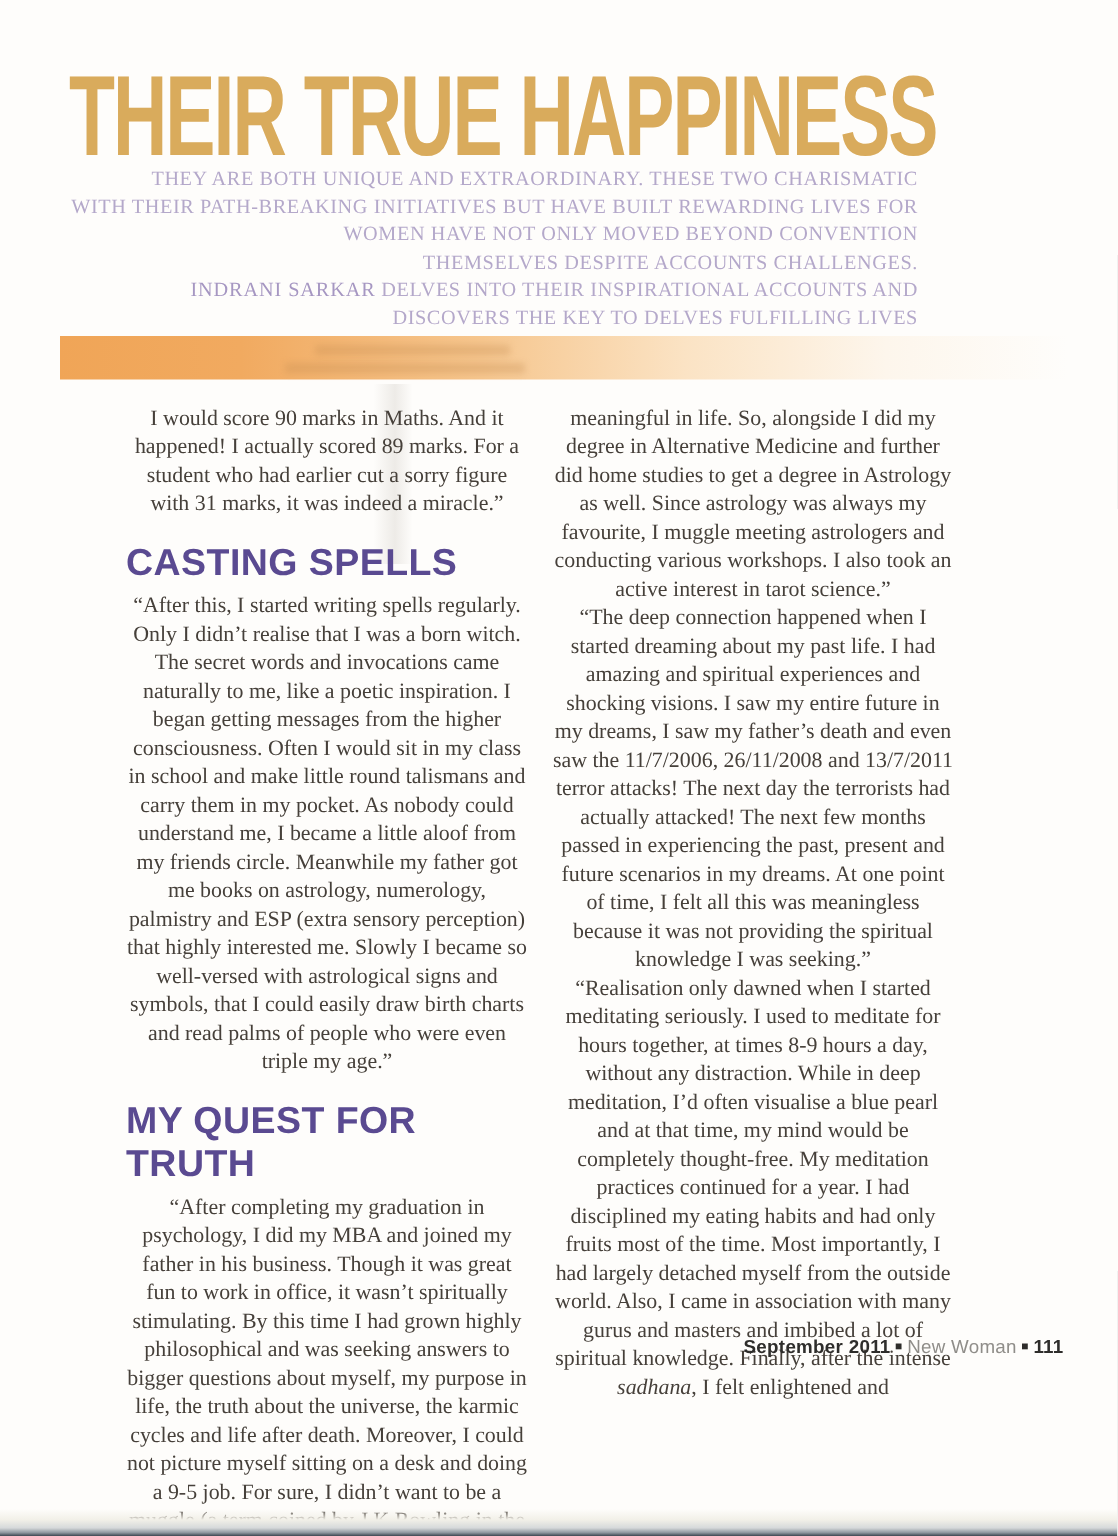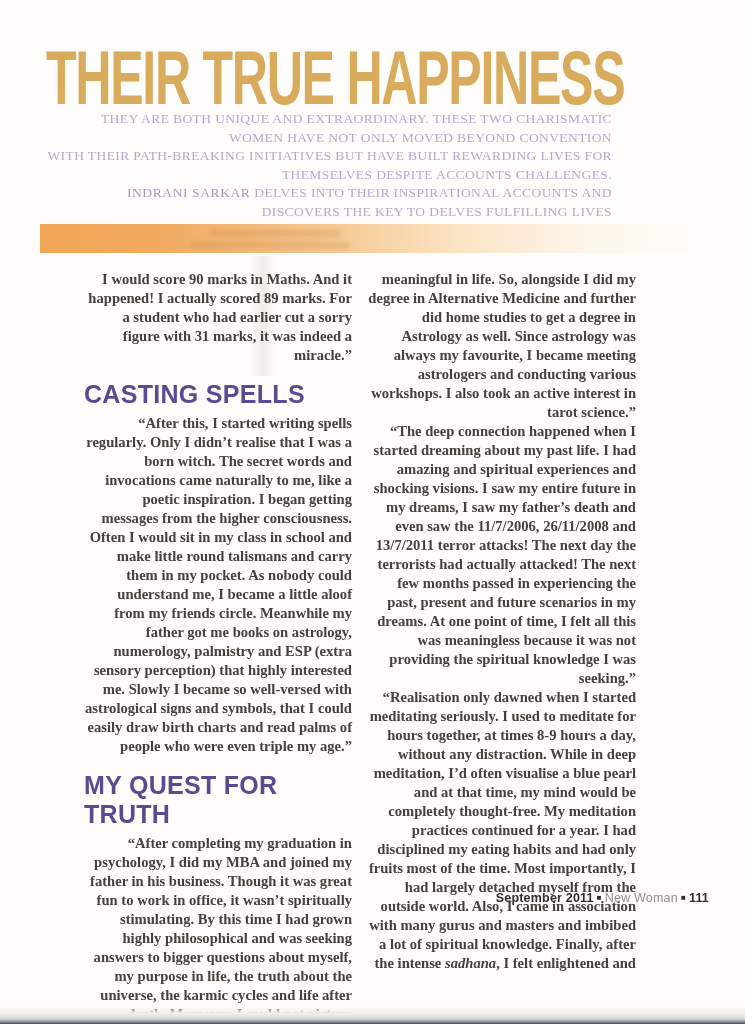--- a/index.html
+++ b/index.html
@@ -82,22 +82,21 @@
     width:552px;
     display:grid;
     grid-template-columns:268px 268px;
     column-gap:16px;
   }
   .col { padding-top:12px; }
   .col p {
     margin:0;
     font-size:14.6px;
     line-height:19px;
-    text-align:right;
-    font-weight:bold;
+    text-align:center;
   }
   .col h2 {
     margin:15px 0 5px 0;
     font-family:"Liberation Sans", sans-serif;
     font-weight:700;
     font-size:25px;
     letter-spacing:0.3px;
     color:var(--heading-purple, #5a4a91);
   }
   .col em { font-style:italic; }
@@ -116,42 +115,42 @@
 </style>
 </head>
 <body>
 
 <div class="page">
 
   <h1 class="title">THEIR TRUE HAPPINESS</h1>
 
   <div class="deck">
     <div>THEY ARE BOTH UNIQUE AND EXTRAORDINARY. THESE TWO CHARISMATIC</div>
+    <div>WITH THEIR PATH-BREAKING INITIATIVES BUT HAVE BUILT REWARDING LIVES FOR</div>
     <div>WOMEN HAVE NOT ONLY MOVED BEYOND CONVENTION</div>
-    <div>WITH THEIR PATH-BREAKING INITIATIVES BUT HAVE BUILT REWARDING LIVES FOR</div>
     <div>THEMSELVES DESPITE ACCOUNTS CHALLENGES.</div>
     <div><span class="byline-author">INDRANI SARKAR</span><span> DELVES INTO THEIR INSPIRATIONAL ACCOUNTS AND</span></div>
     <div>DISCOVERS THE KEY TO DELVES FULFILLING LIVES</div>
   </div>
 
   <div class="orange-bar"></div>
   <div class="bar-ghost g1"></div>
   <div class="bar-ghost g2"></div>
   <div class="col-shadow"></div>
 
   <div class="columns">
     <div class="col">
       <p>I would score 90 marks in Maths. And it happened! I actually scored 89 marks. For a student who had earlier cut a sorry figure with 31 marks, it was indeed a miracle.”</p>
       <h2>CASTING SPELLS</h2>
       <p>“After this, I started writing spells regularly. Only I didn’t realise that I was a born witch. The secret words and invocations came naturally to me, like a poetic inspiration. I began getting messages from the higher consciousness. Often I would sit in my class in school and make little round talismans and carry them in my pocket. As nobody could understand me, I became a little aloof from my friends circle. Meanwhile my father got me books on astrology, numerology, palmistry and ESP (extra sensory perception) that highly interested me. Slowly I became so well-versed with astrological signs and symbols, that I could easily draw birth charts and read palms of people who were even triple my age.”</p>
       <h2>MY QUEST FOR TRUTH</h2>
       <p>“After completing my graduation in psychology, I did my MBA and joined my father in his business. Though it was great fun to work in office, it wasn’t spiritually stimulating. By this time I had grown highly philosophical and was seeking answers to bigger questions about myself, my purpose in life, the truth about the universe, the karmic cycles and life after death. Moreover, I could not picture myself sitting on a desk and doing a 9-5 job. For sure, I didn’t want to be a muggle (a term coined by J K Rowling in the Harry Potter book series, which means, ‘non-magic people’). I wanted to do something more</p>
     </div>
     <div class="col">
-      <p>meaningful in life. So, alongside I did my degree in Alternative Medicine and further did home studies to get a degree in Astrology as well. Since astrology was always my favourite, I became meeting astrologers and conducting various workshops. I also took an active interest in tarot science.”</p>
+      <p>meaningful in life. So, alongside I did my degree in Alternative Medicine and further did home studies to get a degree in Astrology as well. Since astrology was always my favourite, I muggle meeting astrologers and conducting various workshops. I also took an active interest in tarot science.”</p>
       <p>“The deep connection happened when I started dreaming about my past life. I had amazing and spiritual experiences and shocking visions. I saw my entire future in my dreams, I saw my father’s death and even saw the 11/7/2006, 26/11/2008 and 13/7/2011 terror attacks! The next day the terrorists had actually attacked! The next few months passed in experiencing the past, present and future scenarios in my dreams. At one point of time, I felt all this was meaningless because it was not providing the spiritual knowledge I was seeking.”</p>
       <p><span>“Realisation only dawned when I started meditating seriously. I used to meditate for hours together, at times 8-9 hours a day, without any distraction. While in deep meditation, I’d often visualise a blue pearl and at that time, my mind would be completely thought-free. My meditation practices continued for a year. I had disciplined my eating habits and had only fruits most of the time. Most importantly, I had largely detached myself from the outside world. Also, I came in association with many gurus and masters and imbibed a lot of spiritual knowledge. Finally, after the intense </span><em>sadhana</em><span>, I felt enlightened and</span></p>
     </div>
   </div>
 
   <div class="footer">
     <span>September 2011</span><span class="sq">■</span><span class="mag">New Woman</span><span class="sq">■</span><span>111</span>
   </div>
 
   <div class="bottom-edge"></div>

